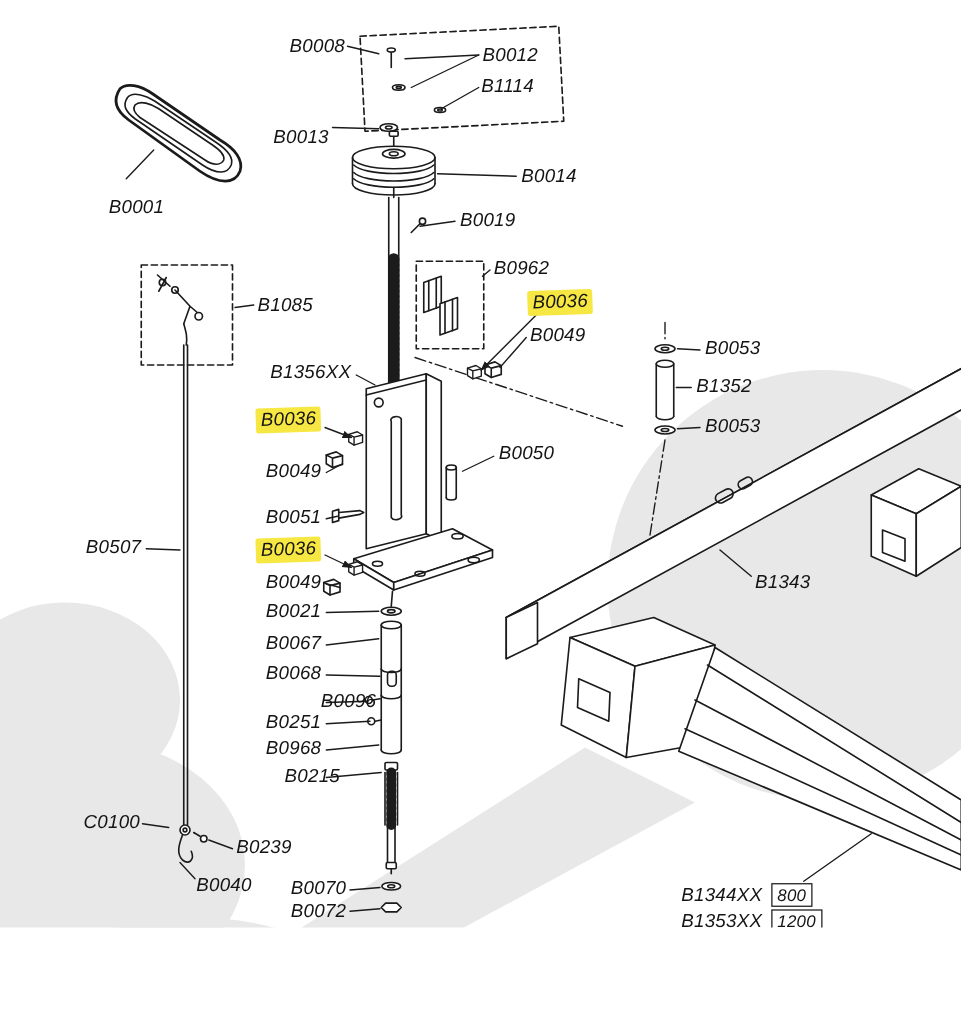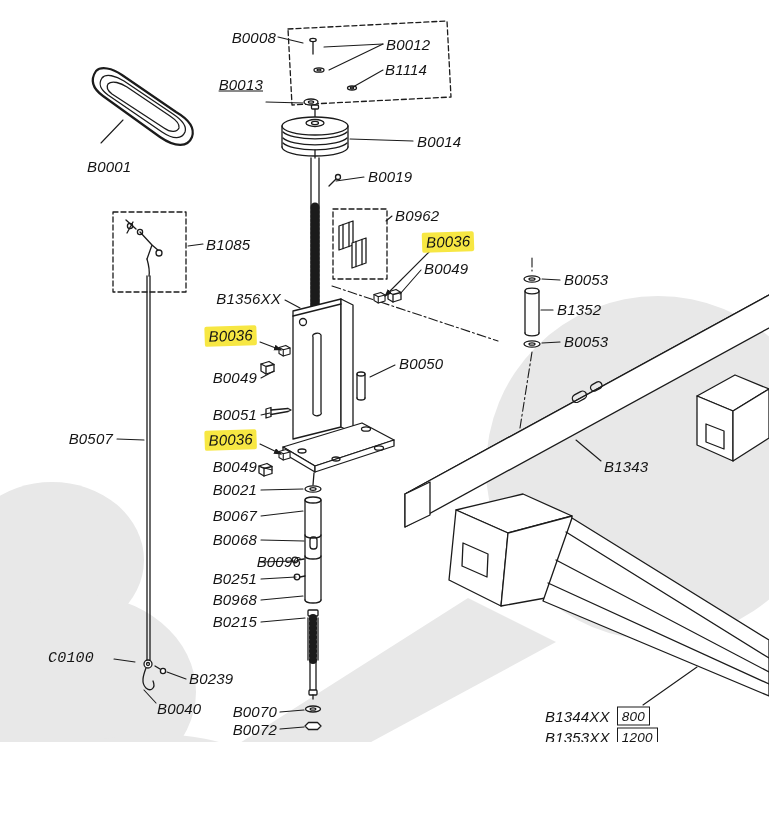--- a/index.html
+++ b/index.html
@@ -297,21 +297,21 @@
   <div class="label-layer">
       <span class="part-label anchor-end" style="left: 276px; top: 37px;">
         <span>B0008</span>
       </span>
       <span class="part-label" style="left: 386px; top: 44px;">
         <span>B0012</span>
       </span>
       <span class="part-label" style="left: 385px; top: 69px;">
         <span>B1114</span>
       </span>
-      <span class="part-label anchor-end" style="left: 263px; top: 84px; text-decoration: underline;">
+      <span class="part-label anchor-end" style="left: 263px; top: 110px;">
         <span>B0013</span>
       </span>
       <span class="part-label" style="left: 87px; top: 166px;">
         <span>B0001</span>
       </span>
       <span class="part-label" style="left: 417px; top: 141px;">
         <span>B0014</span>
       </span>
       <span class="part-label" style="left: 368px; top: 176px;">
         <span>B0019</span>
@@ -372,27 +372,27 @@
       </span>
       <span class="part-label anchor-end" style="left: 257px; top: 561px; margin-left: 44px;">
         <span>B0096</span>
       </span>
       <span class="part-label anchor-end" style="left: 257px; top: 578px;">
         <span>B0251</span>
       </span>
       <span class="part-label anchor-end" style="left: 257px; top: 599px;">
         <span>B0968</span>
       </span>
-      <span class="part-label anchor-end" style="left: 257px; top: 621px;">
+      <span class="part-label anchor-end" style="left: 272px; top: 621px;">
         <span>B0215</span>
       </span>
       <span class="part-label" style="left: 604px; top: 466px;">
         <span>B1343</span>
       </span>
-      <span class="part-label anchor-end" style="left: 94px; top: 658px; font-family: Liberation Mono, monospace;">
+      <span class="part-label anchor-end" style="left: 112px; top: 658px;">
         <span>C0100</span>
       </span>
       <span class="part-label" style="left: 189px; top: 678px;">
         <span>B0239</span>
       </span>
       <span class="part-label" style="left: 157px; top: 708px;">
         <span>B0040</span>
       </span>
       <span class="part-label anchor-end" style="left: 277px; top: 711px;">
         <span>B0070</span>

